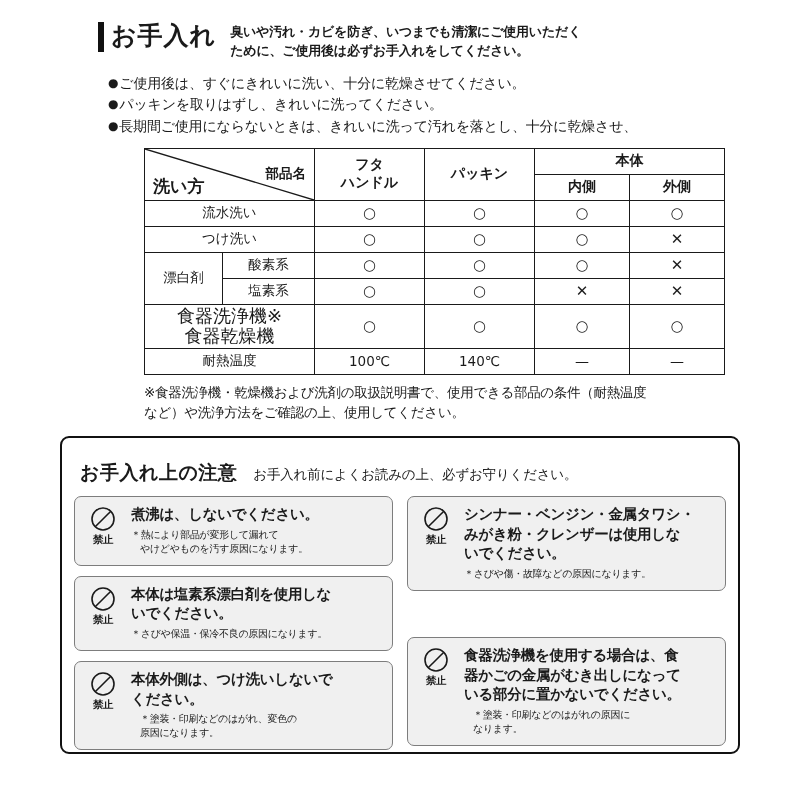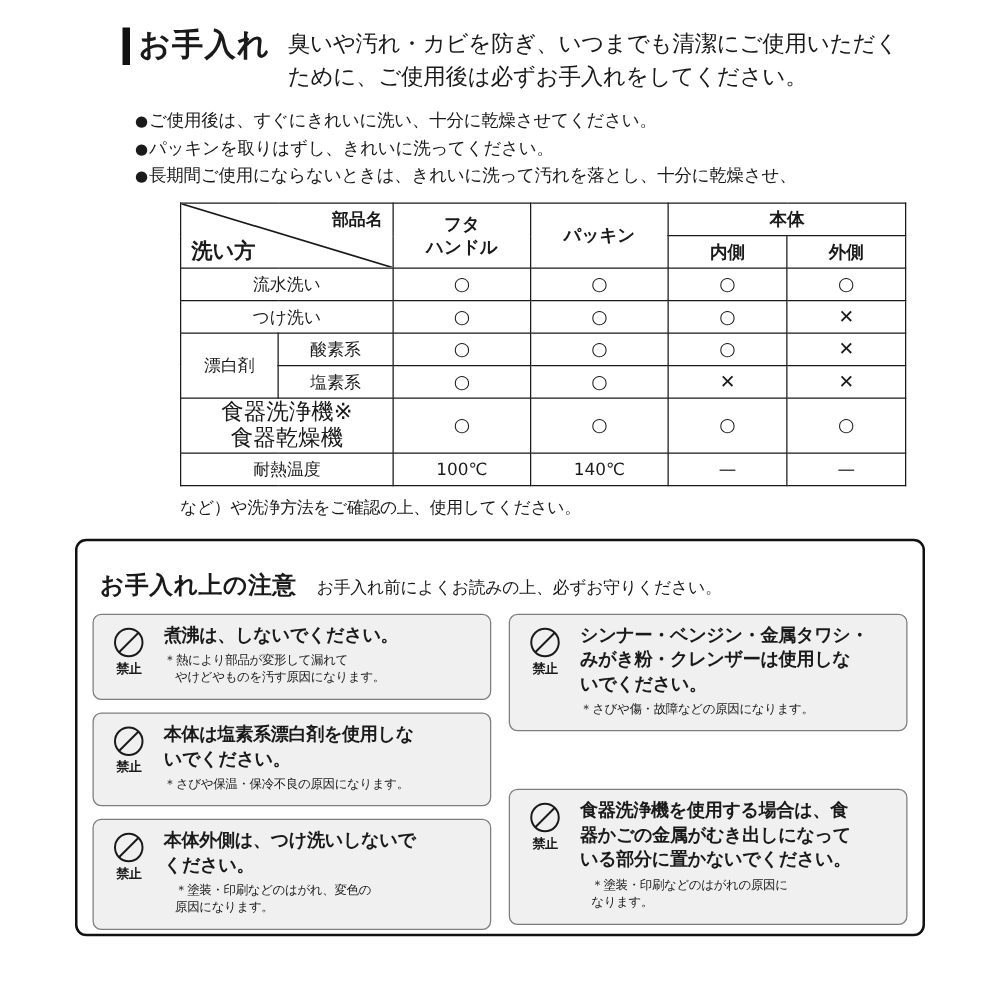--- a/index.html
+++ b/index.html
@@ -36,24 +36,25 @@
     margin-top: 2px;
   }
   .title {
     font-size: 25px;
     font-weight: bold;
     letter-spacing: 1px;
     line-height: 1.05;
     white-space: nowrap;
   }
   .header-desc {
-    font-size: 18px;
+    font-size: 13px;
     line-height: 1.45;
     padding-top: 3px;
     letter-spacing: -0.2px;
+    font-weight: bold;
   }
 
   
   .bullets {
     margin: 4px 0 10px 72px;
     font-size: 14px;
     line-height: 1.55;
     letter-spacing: -0.2px;
   }
   .bullet-row { display: flex; align-items: flex-start; }
@@ -92,21 +93,21 @@
     padding: 0 !important;
   }
   .diag-cell .dline {
     position: absolute;
     top: 0; left: 0;
     width: 100%; height: 100%;
     overflow: hidden;
   }
   .diag-cell .dline svg { display: block; width: 100%; height: 100%; }
   .diag-cell .lbl-top {
-    position: absolute; top: 4px; right: 8px;
+    position: absolute; top: 16px; right: 8px;
     font-size: 13.5px; font-weight: bold; padding-left: 43px;
   }
   .diag-cell .lbl-bot {
     position: absolute; bottom: 2px; left: 8px;
     font-size: 17px; font-weight: bold;
   }
   .mark { font-size: 15px; line-height: 1; }
   .dash { letter-spacing: 0px; }
   .rowlabel { font-size: 13.5px; }
   .small-lab { font-size: 18px; line-height: 1.15; }
@@ -297,20 +298,21 @@
         <td class="rowlabel">100℃</td>
         <td class="rowlabel">140℃</td>
         <td class="dash">—</td>
         <td class="dash">—</td>
       </tr>
     </tbody>
       </table>
   </div>
 
   <div class="note">
+    <span class="ind">※食器洗浄機・乾燥機および洗剤の取扱説明書で、使用できる部品の条件（耐熱温度</span>
     <span class="ind">など）や洗浄方法をご確認の上、使用してください。</span>
   </div>
 
   <div class="caution">
     <div class="caution-head">
       <div class="caution-title">お手入れ上の注意</div>
       <div class="caution-sub">お手入れ前によくお読みの上、必ずお守りください。</div>
     </div>
 
     <div class="cols">

